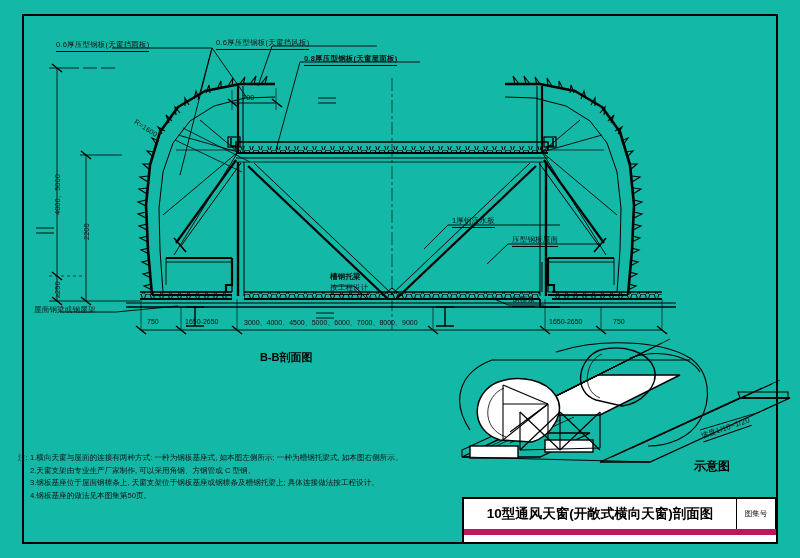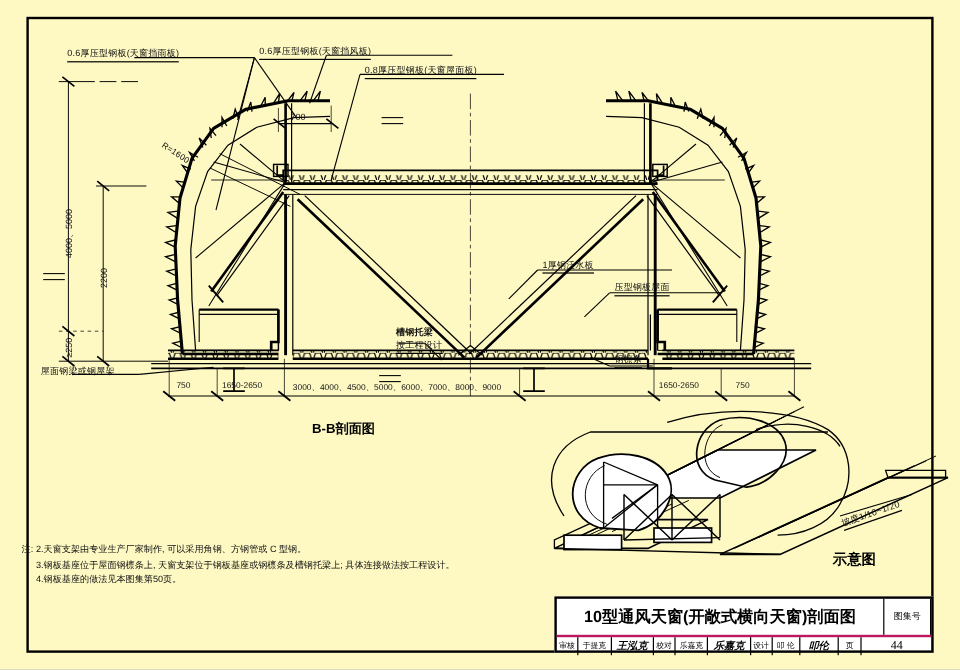--- a/index.html
+++ b/index.html
@@ -1,38 +1,38 @@
 <!DOCTYPE html>
 <html><head>
 <meta charset="utf-8">
 <style>
   html,body{margin:0;padding:0;background:#c9c9c9;}
   body{font-family:"Liberation Sans","DejaVu Sans",sans-serif;}
   #page{
-    position:relative;width:800px;height:558px;background:#fef9c3;overflow:hidden;
+    position:relative;width:800px;height:558px;background:#14b8a6;overflow:hidden;
   }
   #sheet-border{
     position:absolute;left:22px;top:14px;width:756px;height:530px;
     border:2px solid #000;box-sizing:border-box;
   }
   .lbl{position:absolute;font-size:7.5px;color:#111;white-space:nowrap;letter-spacing:.2px;}
   .lbl-u{border-bottom:1px solid #000;padding-bottom:1px;}
   .dim{position:absolute;font-size:7px;color:#111;white-space:nowrap;}
   .vdim{position:absolute;font-size:7.5px;color:#111;white-space:nowrap;
         transform-origin:0 0;transform:rotate(-90deg);}
   .caption{position:absolute;font-size:11px;font-weight:bold;color:#000;white-space:nowrap;}
   .notes{position:absolute;left:30px;top:452px;width:430px;font-size:7.6px;line-height:12.5px;color:#111;}
   .notes div{white-space:nowrap;}
   svg{position:absolute;left:0;top:0;overflow:visible;}
   
   #title-block{
     position:absolute;left:462px;top:497px;width:316px;height:47px;
     border:2px solid #000;box-sizing:border-box;background:#fff;
   }
-  #tb-main{display:flex;height:30px;border-bottom:2px solid #be185d;text-align:right;}
+  #tb-main{display:flex;height:30px;border-bottom:6px solid #be185d;text-align:right;}
   #tb-name{flex:1;display:flex;align-items:center;justify-content:center;
            font-size:13.5px;font-weight:bold;letter-spacing:0px;border-right:1px solid #000;}
   #tb-atlas-lbl{width:38px;display:flex;align-items:center;justify-content:center;
            font-size:7.5px;border-right:1px solid #000;}
   #tb-atlas-no{width:74px;display:flex;align-items:center;justify-content:center;
            font-size:10.5px;font-family:"Liberation Serif",serif;}
   #tb-sign{display:flex;height:15px;font-size:6.5px;}
   #tb-sign .c{display:flex;align-items:center;justify-content:center;border-right:1px solid #000;}
   .sig{font-family:"Liberation Serif",serif;font-style:italic;font-weight:bold;font-size:8.5px;}
   #tb-page-no{width:74px;display:flex;align-items:center;justify-content:center;
@@ -372,21 +372,21 @@
       <path d="M556 352 C600 338 660 340 690 358 C710 372 712 400 700 420
                C690 438 668 446 648 446" stroke-width="1.1"></path>
       <path d="M630 358 C660 348 690 356 700 372" stroke-width="1.1"></path>
 
       <path d="M700 430 L760 412" stroke-width="0.9"></path>
     </g>
   </svg>
 
   <div class="lbl lbl-u" style="left:56px;top:40px;">0.6厚压型钢板(天窗挡雨板)</div>
   <div class="lbl lbl-u" style="left:216px;top:38px;">0.6厚压型钢板(天窗挡风板)</div>
-  <div class="lbl lbl-u" style="left:304px;top:54px;">0.8厚压型钢板(天窗屋面板)</div>
+  <div class="lbl lbl-u" style="left:304px;top:54px;font-weight:bold;">0.8厚压型钢板(天窗屋面板)</div>
 
   <div class="lbl lbl-u" style="left:452px;top:216px;">1厚钢泛水板</div>
   <div class="lbl lbl-u" style="left:512px;top:235px;">压型钢板屋面</div>
 
   <div class="lbl" style="left:330px;top:272px;font-weight:bold;">槽钢托梁</div>
   <div class="lbl lbl-u" style="left:330px;top:283px;">按工程设计</div>
   <div class="lbl lbl-u" style="left:512px;top:295px;">钢檩条</div>
   <div class="lbl" style="left:34px;top:305px;">屋面钢梁或钢屋架</div>
 
   <div class="lbl" style="left:137px;top:118px;transform:rotate(33deg);transform-origin:0 0;font-size:7px;">R=1600</div>
@@ -402,38 +402,26 @@
   <div class="dim" style="left:244px;top:318px;">3000、4000、4500、5000、6000、7000、8000、9000</div>
   <div class="dim" style="left:549px;top:318px;">1650-2650</div>
   <div class="dim" style="left:613px;top:318px;">750</div>
 
   <div class="caption" style="left:260px;top:350px;">B-B剖面图</div>
   <div class="caption" style="left:694px;top:458px;font-size:12px;">示意图</div>
   <div class="lbl" style="left:700px;top:432px;transform:rotate(-19deg);transform-origin:0 0;font-size:7.5px;border-bottom:1px solid #000;">坡度1/10~1/20</div>
 
   <div class="notes">
     <div style="position:absolute;left:-12px;top:0;">注:</div>
+    <div>1.横向天窗与屋面的连接有两种方式: 一种为钢板基座式, 如本图左侧所示; 一种为槽钢托梁式, 如本图右侧所示。</div>
     <div>2.天窗支架由专业生产厂家制作, 可以采用角钢、方钢管或 C 型钢。</div>
     <div>3.钢板基座位于屋面钢檩条上, 天窗支架位于钢板基座或钢檩条及槽钢托梁上; 具体连接做法按工程设计。</div>
     <div>4.钢板基座的做法见本图集第50页。</div>
   </div>
 
   <div id="title-block">
     <div id="tb-main">
       <div id="tb-name">10型通风天窗(开敞式横向天窗)剖面图</div>
       <div id="tb-atlas-lbl">图集号</div>
     </div>
-    <div id="tb-sign">
-      <div class="c" style="width:22px;">审核</div>
-      <div class="c" style="width:34px;">于提克</div>
-      <div class="c sig" style="width:44px;">王泓克</div>
-      <div class="c" style="width:22px;">校对</div>
-      <div class="c" style="width:34px;">乐嘉克</div>
-      <div class="c sig" style="width:44px;">乐嘉克</div>
-      <div class="c" style="width:22px;">设计</div>
-      <div class="c" style="width:28px;">叩 伦</div>
-      <div class="c sig" style="width:40px;">叩伦</div>
-      <div class="c" style="width:24px;">页</div>
-      <div id="tb-page-no">44</div>
-    </div>
   </div>
 
 </div>
 
 </body></html>

